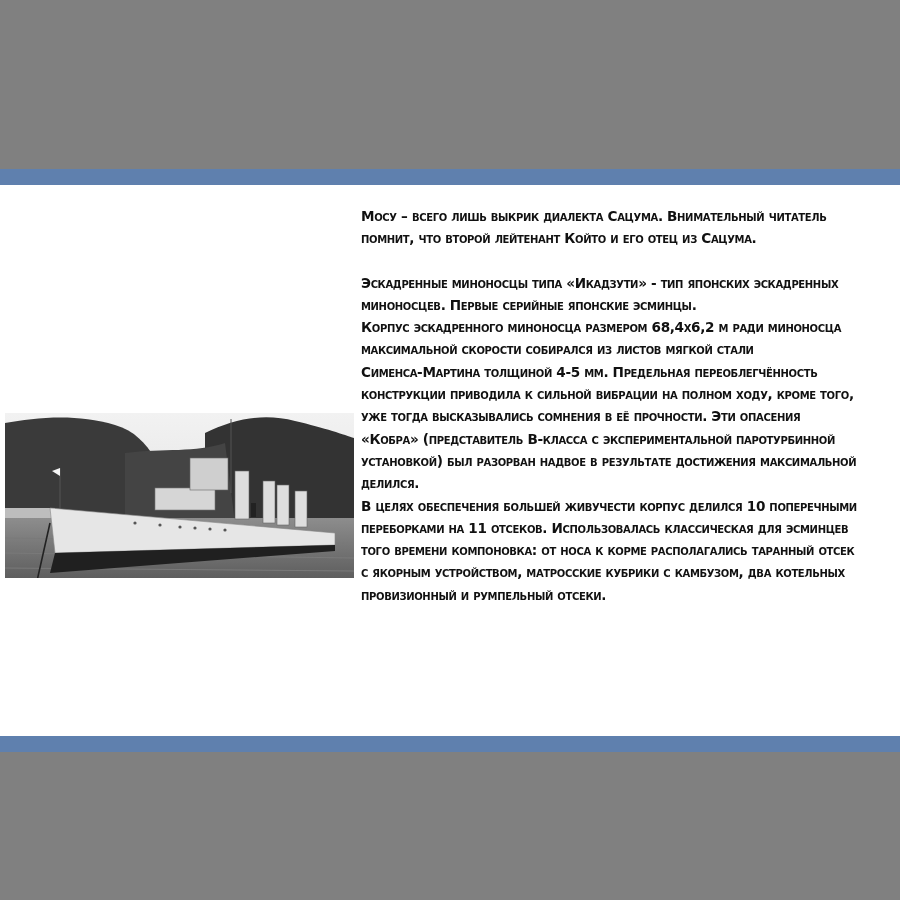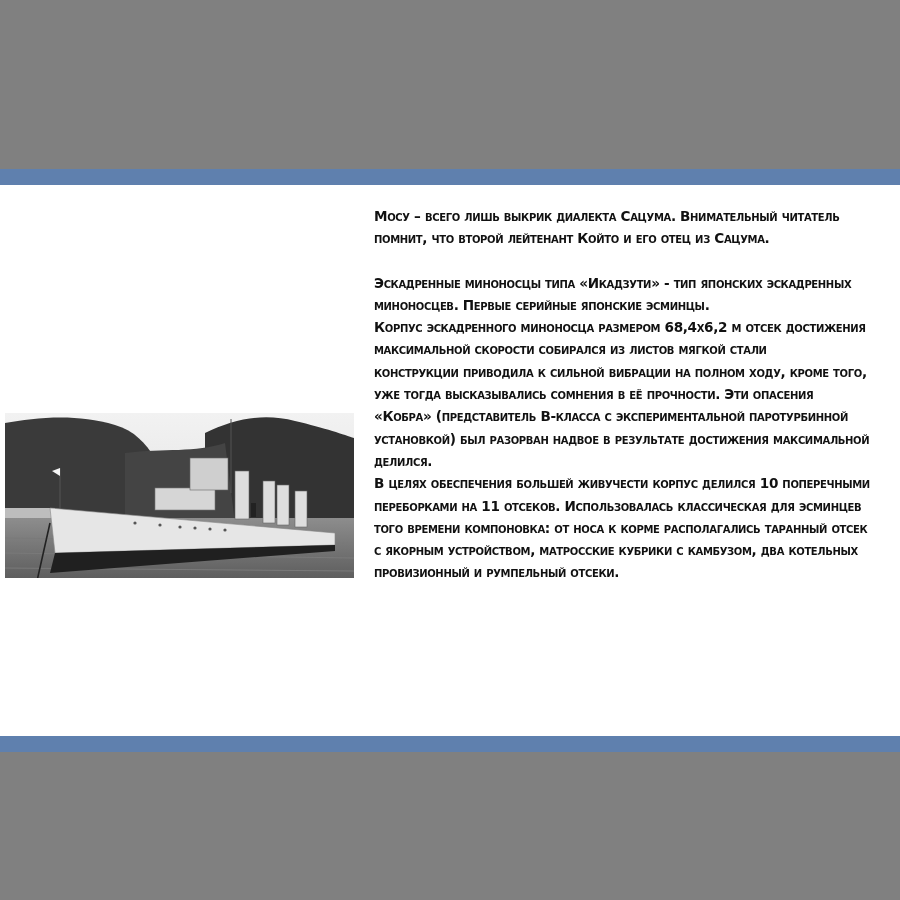--- a/index.html
+++ b/index.html
@@ -14,21 +14,21 @@
     .band-bottom { position: absolute; left: 0; top: 736px; width: 900px; height: 16px; background: #5f80ae; }
     .bottom-gray { position: absolute; left: 0; top: 752px; width: 900px; height: 148px; background: #808080; }
 
     .photo {
       position: absolute; left: 5px; top: 413px; width: 349px; height: 165px;
       overflow: hidden; background: #cfcfcf;
     }
     .photo svg { display: block; }
 
     .text {
-      position: absolute; left: 374px; top: 205px; width: 520px;
+      position: absolute; left: 361px; top: 205px; width: 520px;
       color: #111;
       font-family: "DejaVu Sans", sans-serif;
       font-size: 13.6px; line-height: 22.3px;
       font-variant: small-caps; font-weight: bold;
       letter-spacing: -0.35px;
     }
     .text p { margin: 0; }
     .text .gap { height: 22px; }
   </style>
 </head>
@@ -95,22 +95,23 @@
 </div>
 
 <div class="text">
   <p>Мосу – всего лишь выкрик диалекта Сацума. Внимательный читатель</p>
   <p>помнит, что второй лейтенант Който и его отец из Сацума.</p>
   <div class="gap"></div>
 
   <p>Эскадренные миноносцы типа «Икадзути» - тип японских эскадренных</p>
   <p>миноносцев. Первые серийные японские эсминцы.</p>
 
-  <p>Корпус эскадренного миноносца размером 68,4х6,2 м отсек достижения</p>
+  <p>Корпус эскадренного миноносца размером 68,4х6,2 м ради миноносца</p>
   <p>максимальной скорости собирался из листов мягкой стали</p>
+  <p>Сименса-Мартина толщиной 4-5 мм. Предельная переоблегчённость</p>
   <p>конструкции приводила к сильной вибрации на полном ходу, кроме того,</p>
   <p>уже тогда высказывались сомнения в её прочности. Эти опасения</p>
   <p>«Кобра» (представитель B-класса с экспериментальной паротурбинной</p>
   <p>установкой) был разорван надвое в результате достижения максимальной</p>
   <p>делился.</p>
 
   <p>В целях обеспечения большей живучести корпус делился 10 поперечными</p>
   <p>переборками на 11 отсеков. Использовалась классическая для эсминцев</p>
   <p>того времени компоновка: от носа к корме располагались таранный отсек</p>
   <p>с якорным устройством, матросские кубрики с камбузом, два котельных</p>

